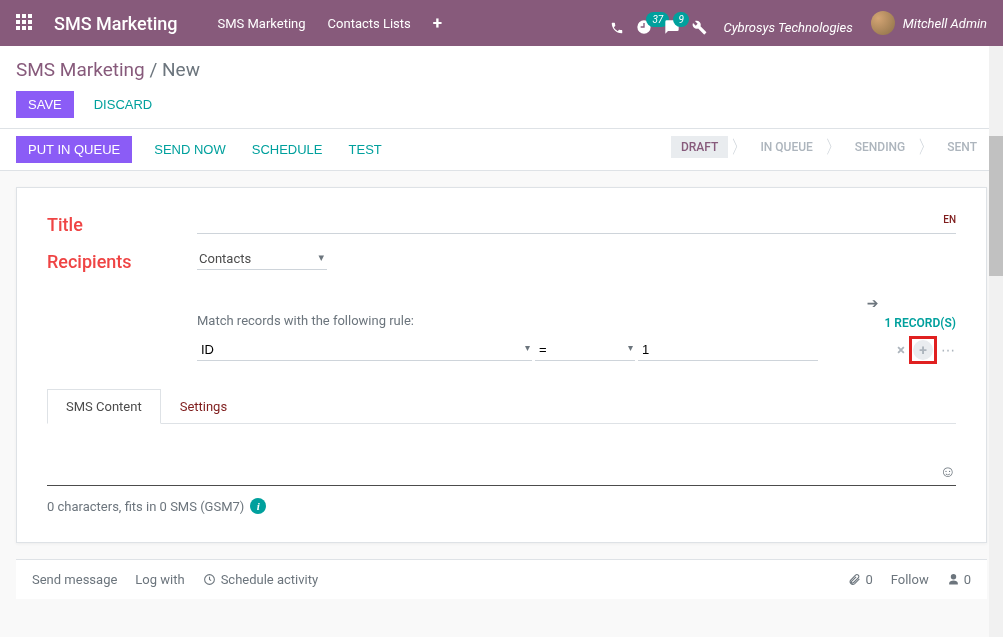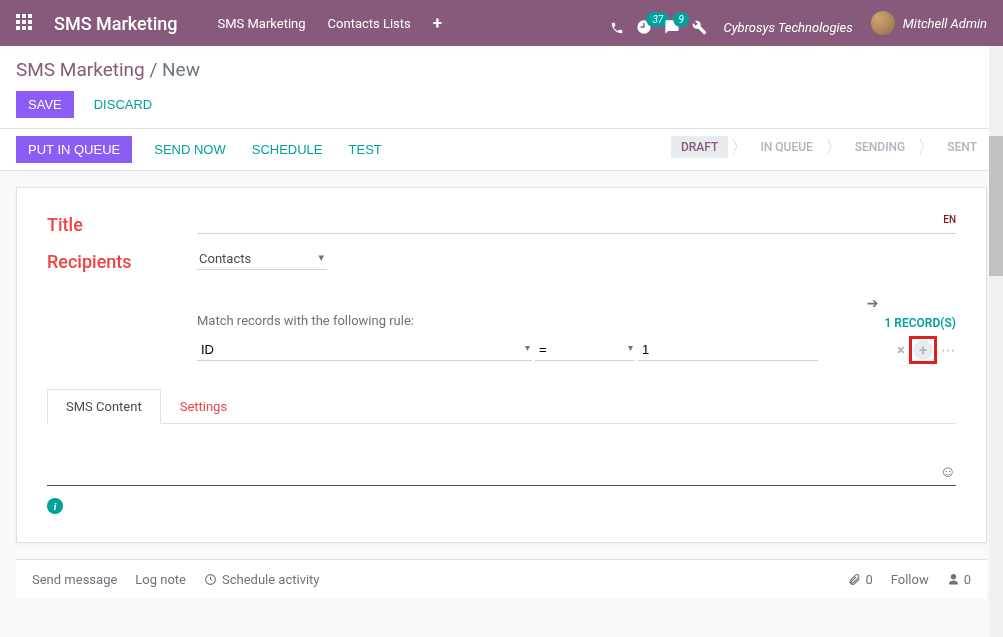--- a/index.html
+++ b/index.html
@@ -63,21 +63,21 @@
 .arrow-right { color:#6c757d; font-size:14px; }
 
 .rule-actions { display: flex; align-items: center; gap: 4px; margin-left: auto; }
 .rule-del { color: #adb5bd; font-size: 15px; cursor:pointer; font-weight:bold; }
 .rule-add-box { border: 3px solid #e02020; padding: 1px; display:inline-flex; }
 .rule-add-inner { width: 20px; height: 20px; background: #e9ecef; border-radius: 50%; display:flex; align-items:center; justify-content:center; color:#adb5bd; font-size:14px; font-weight:bold; }
 .rule-more { color: #adb5bd; font-size: 14px; cursor:pointer; letter-spacing:1px; }
 
 
 .tabs { display: flex; border-bottom: 1px solid #dee2e6; margin-top: 24px; }
-.tab { padding: 9px 18px; font-size: 13px; color: #ef4444; cursor: pointer; border: 1px solid transparent; border-bottom: none; position:relative; top:1px; }
+.tab { padding: 9px 18px; font-size: 13px; color: #7f1d1d; cursor: pointer; border: 1px solid transparent; border-bottom: none; position:relative; top:1px; }
 .tab.active { color: #4c4c4c; border-color: #dee2e6; background: #fff; border-bottom: 1px solid #fff; }
 
 .sms-content { margin-top: 26px; }
 .sms-textarea-wrap { position: relative; border-bottom: 1px solid #4c4c4c; padding-bottom: 6px; min-height: 36px; }
 .sms-emoji { position: absolute; right: 0; bottom: 4px; color: #6c757d; font-size: 16px; cursor:pointer; }
 .sms-counter { color: #6c757d; font-size: 13px; margin-top: 12px; display:flex; align-items:center; gap:6px; }
 .info-icon { width:16px; height:16px; border-radius:50%; background:#00a09d; color:#fff; display:inline-flex; align-items:center; justify-content:center; font-size:11px; font-weight:bold; font-style:italic; font-family:serif; }
 
 
 .chatter { border-top: 1px solid #dee2e6; padding: 12px 16px; display: flex; align-items: center; background: #fff; margin: 0 16px 16px; }
@@ -219,30 +219,31 @@
     <div class="tab active">SMS Content</div>
     <div class="tab">Settings</div>
   </div>
 
   <div class="sms-content">
     <div class="sms-textarea-wrap">
       <div contenteditable="true" style="min-height: 28px; outline: none;"></div>
       <span class="sms-emoji">☺</span>
     </div>
     <div class="sms-counter">
+      <span>0 characters, fits in 0 SMS (GSM7)</span>
       <span class="info-icon">i</span>
     </div>
   </div>
 
 </div>
 
 <div class="chatter">
   <div class="chatter-left">
     <span class="chatter-btn">Send message</span>
-    <span class="chatter-btn">Log note</span>
+    <span class="chatter-btn">Log with</span>
     <span class="chatter-btn">
       <svg width="13" height="13" viewBox="0 0 24 24" fill="none" stroke="#6c757d" stroke-width="2">
           <circle cx="12" cy="12" r="9"></circle>
           <path d="M12 7v5l3 2"></path>
         </svg>
       <span>Schedule activity</span>
     </span>
   </div>
   <div class="chatter-right">
     <span class="cnt">

